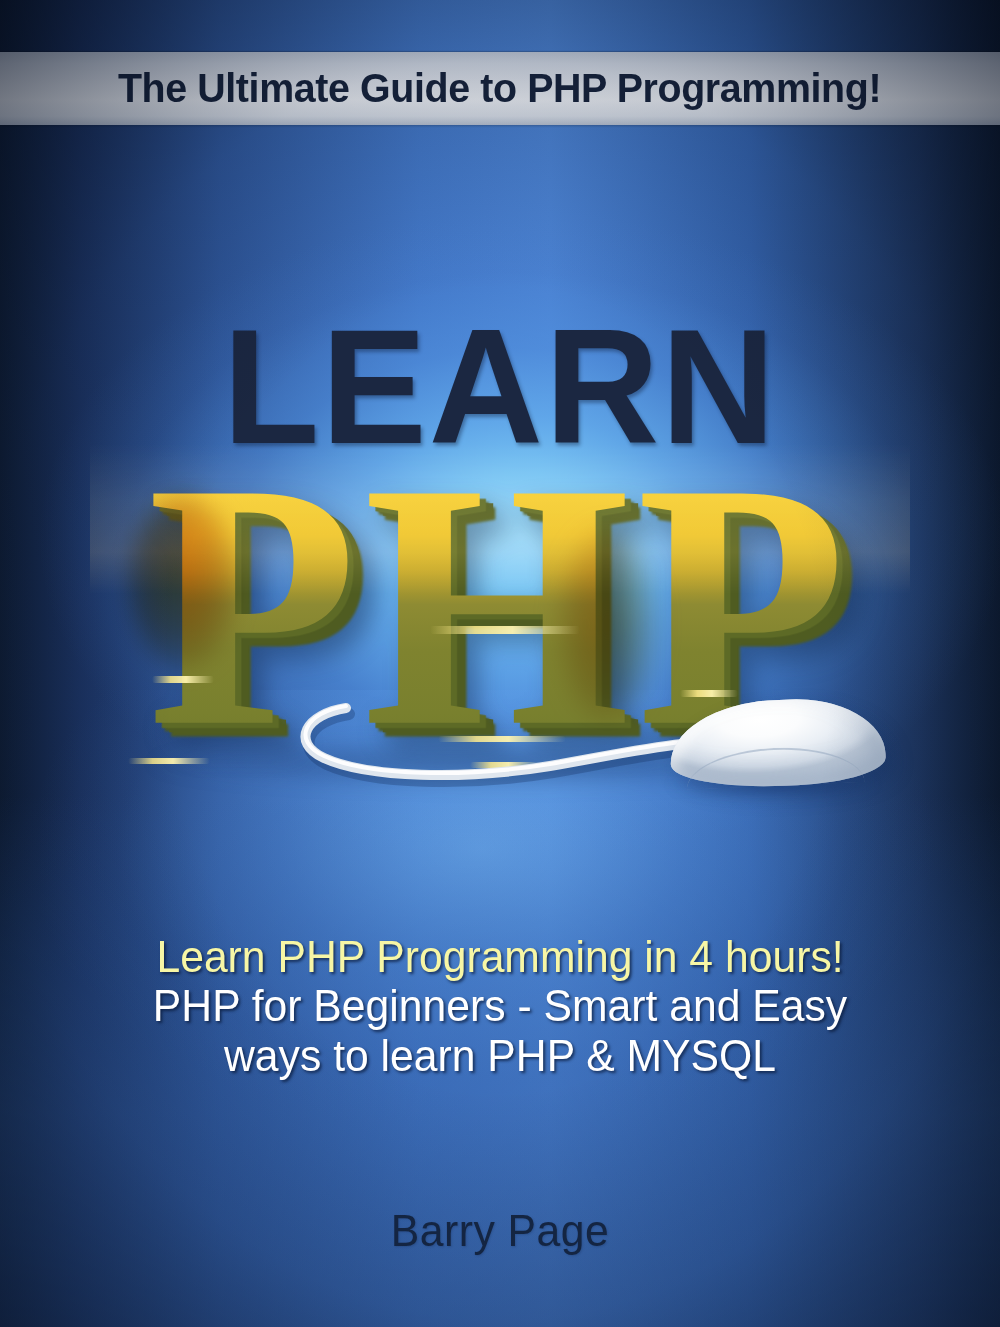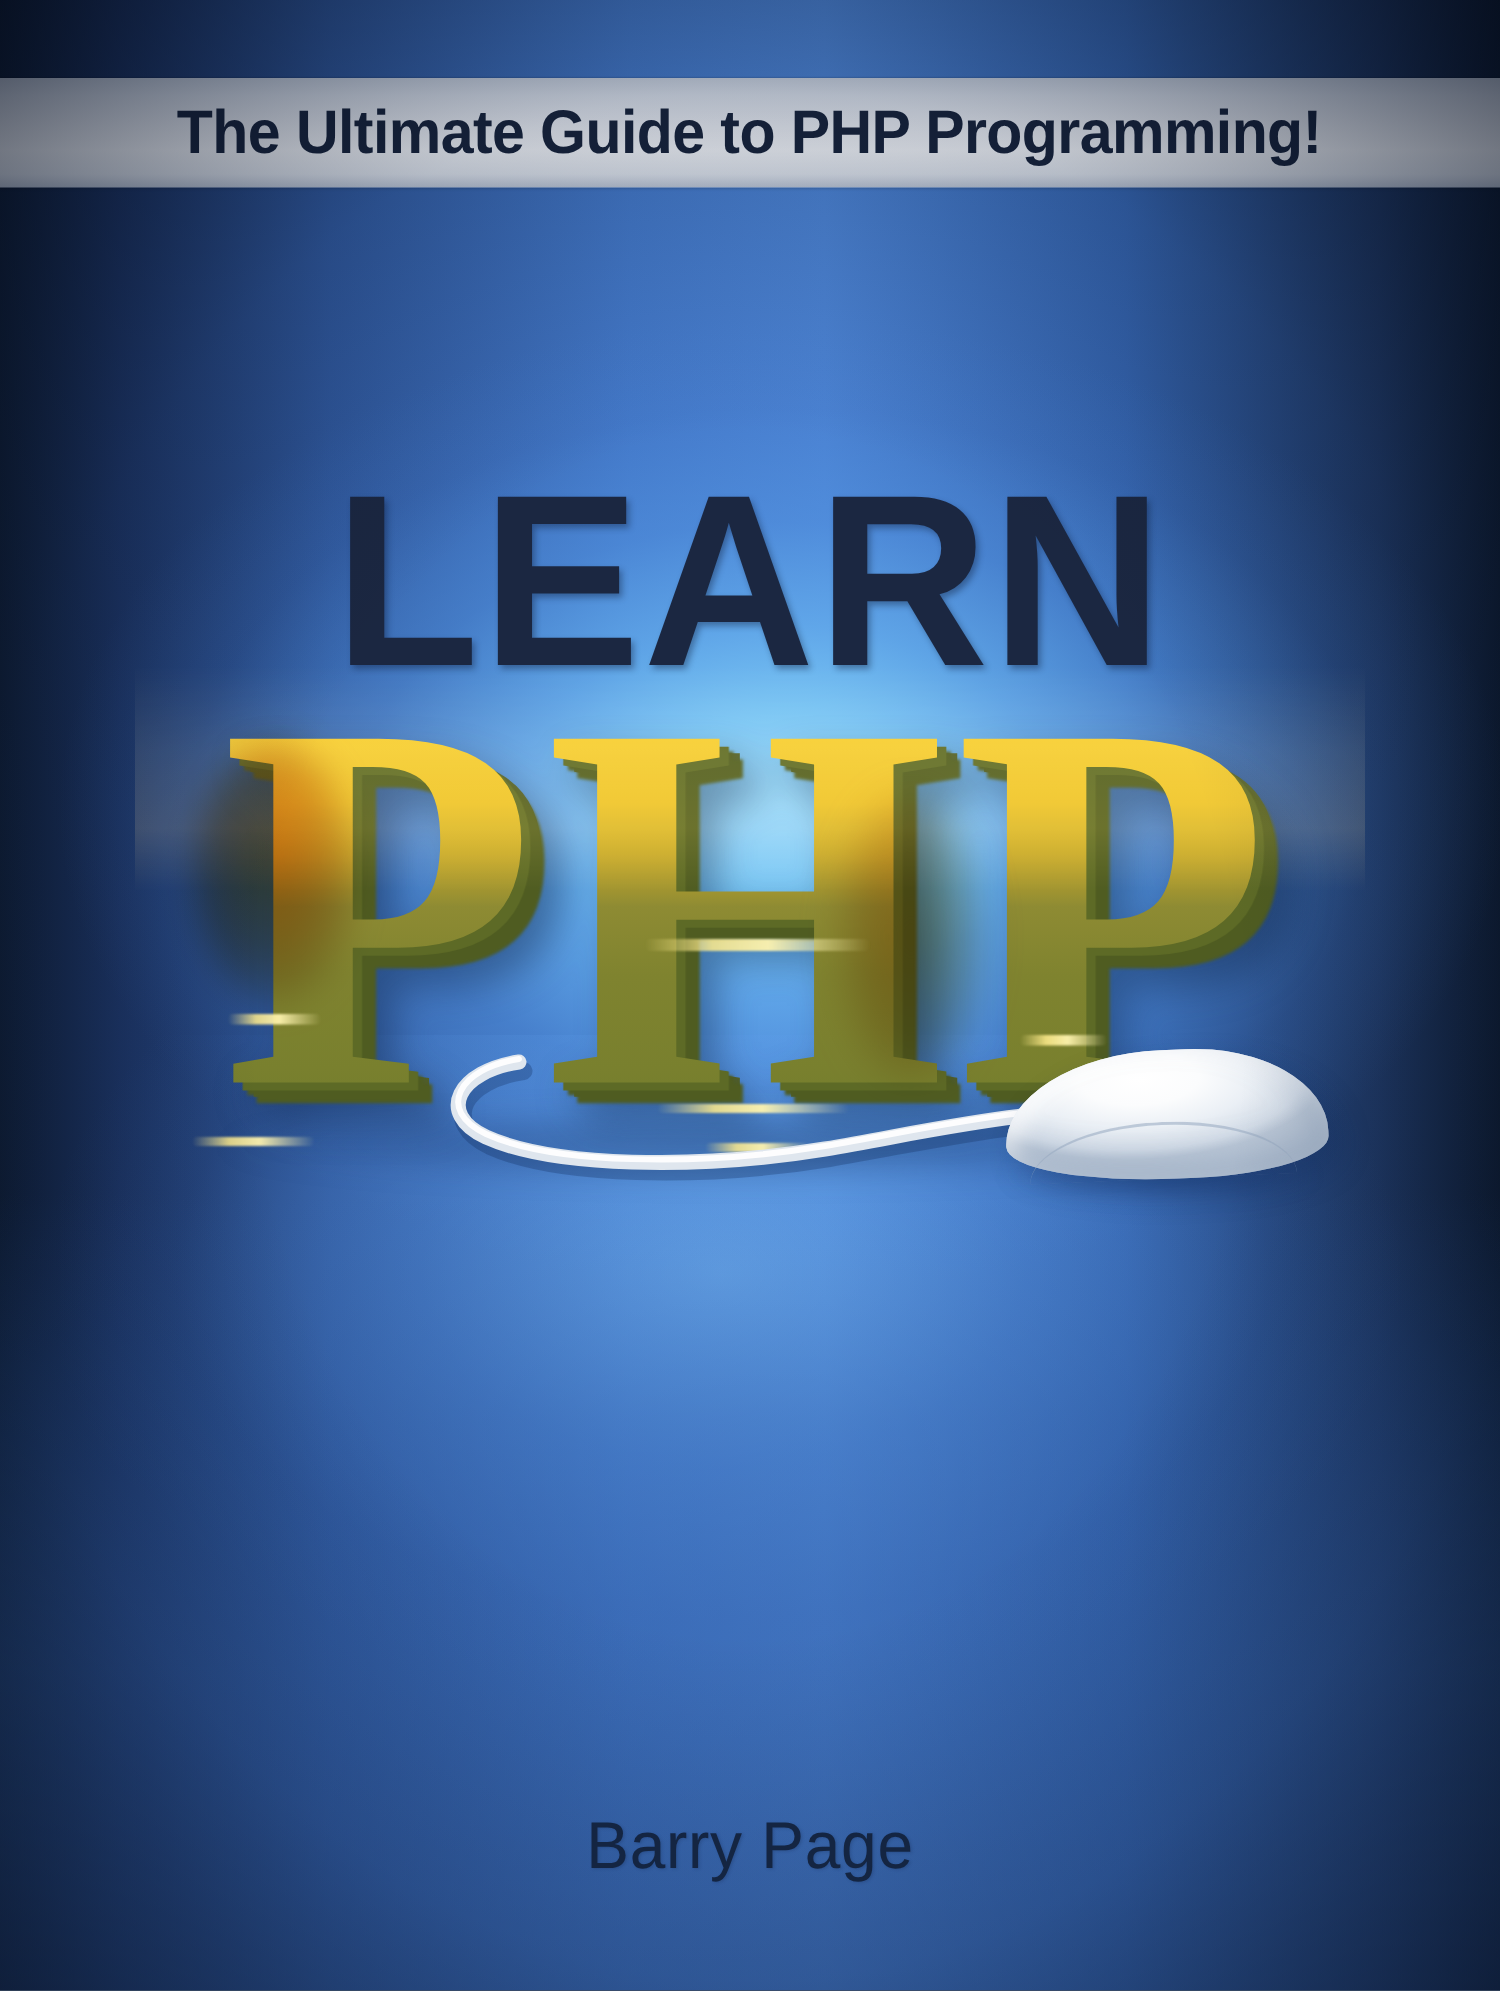--- a/index.html
+++ b/index.html
@@ -390,16 +390,21 @@
   </svg>
 
   <div class="mouse-wrap">
     <div class="mouse-shadow"></div>
     <div class="mouse-body"></div>
     <div class="mouse-seam"></div>
   </div>
 
   <div class="bg-vignette"></div>
 
+  <div class="subtitle">
+    <div class="sub-line sub-line-1">Learn PHP Programming in 4 hours!</div>
+    <div class="sub-line sub-line-2">PHP for Beginners - Smart and Easy</div>
+    <div class="sub-line sub-line-3">ways to learn PHP &amp; MYSQL</div>
+  </div>
 
   <div class="author">Barry Page</div>
 
 </div>
 
 </body></html>

